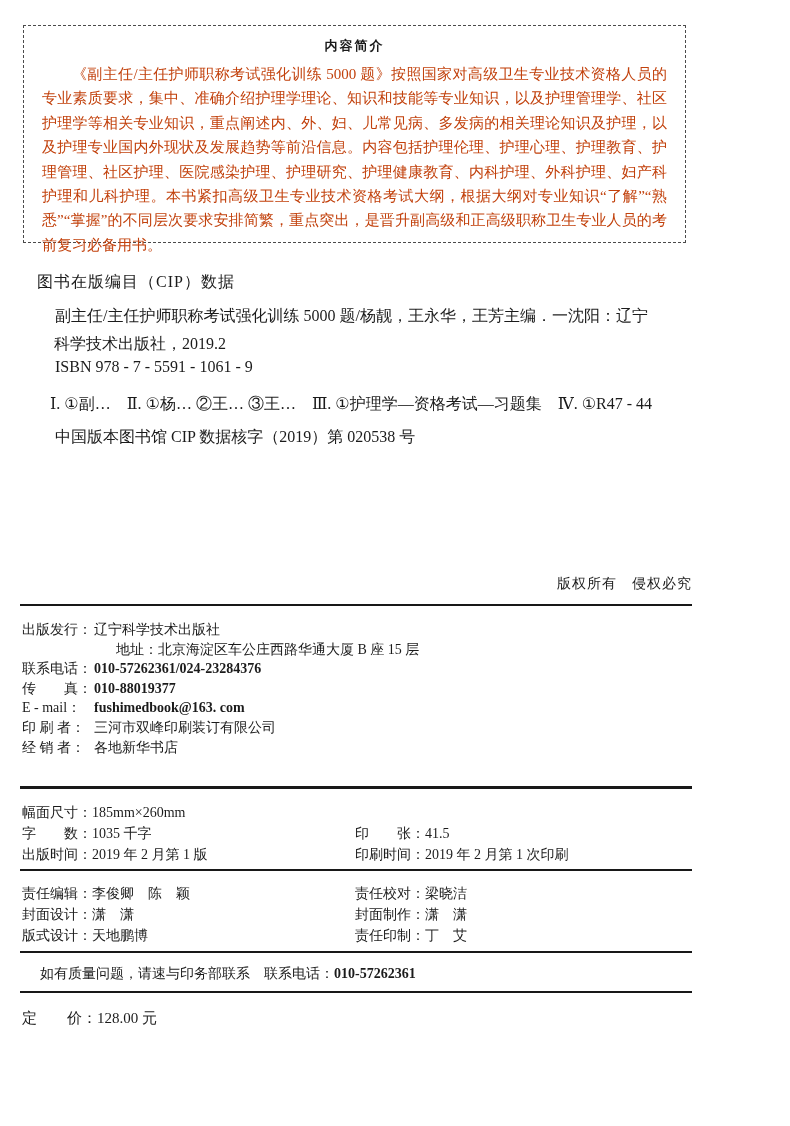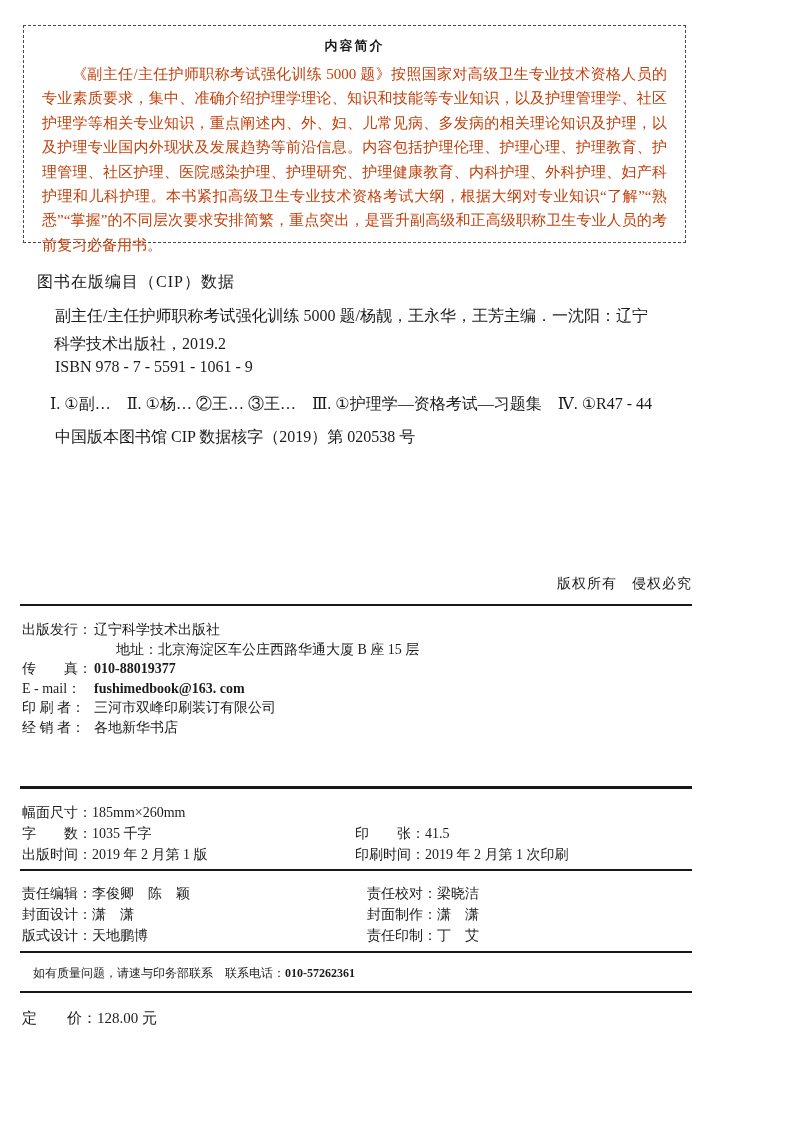--- a/index.html
+++ b/index.html
@@ -35,22 +35,22 @@
   .pub .lbl{display:inline-block;width:72px;white-space:pre;}
   .pub .val{white-space:pre;}
   .indent{padding-left:22px;}
   .num{font-weight:bold;}
   
   .col{position:absolute;font-size:14px;line-height:21px;}
   .col div{white-space:pre;}
   .spec-left{left:22px;top:802px;}
   .spec-right{left:355px;top:823px;}
   .staff-left{left:22px;top:883px;}
-  .staff-right{left:355px;top:883px;margin-left:12px;}
-  .quality{left:33px;top:967px;font-size:12px;}
+  .staff-right{left:355px;top:883px;}
+  .quality{left:40px;top:967px;font-size:14px;}
   .price{left:22px;top:1011px;font-size:15px;}
 </style>
 </head>
 <body>
 
 <div class="page">
 
   <div class="intro-box">
     <div class="intro-title">内容简介</div>
     <p class="intro-body">《副主任/主任护师职称考试强化训练 5000 题》按照国家对高级卫生专业技术资格人员的专业素质要求，集中、准确介绍护理学理论、知识和技能等专业知识，以及护理管理学、社区护理学等相关专业知识，重点阐述内、外、妇、儿常见病、多发病的相关理论知识及护理，以及护理专业国内外现状及发展趋势等前沿信息。内容包括护理伦理、护理心理、护理教育、护理管理、社区护理、医院感染护理、护理研究、护理健康教育、内科护理、外科护理、妇产科护理和儿科护理。本书紧扣高级卫生专业技术资格考试大纲，根据大纲对专业知识“了解”“熟悉”“掌握”的不同层次要求安排简繁，重点突出，是晋升副高级和正高级职称卫生专业人员的考前复习必备用书。</p>
@@ -68,20 +68,24 @@
   <div class="hr hr1"></div>
 
   <div class="pub">
     <div class="row">
       <span class="lbl">出版发行：</span>
       <span class="val">辽宁科学技术出版社</span>
     </div>
     <div class="row">
       <span class="lbl"></span>
       <span class="val indent">地址：北京海淀区车公庄西路华通大厦 B 座 15 层</span>
+    </div>
+    <div class="row">
+      <span class="lbl">联系电话：</span>
+      <span class="val num">010-57262361/024-23284376</span>
     </div>
     <div class="row">
       <span class="lbl">传　　真：</span>
       <span class="val num">010-88019377</span>
     </div>
     <div class="row">
       <span class="lbl">E - mail：</span>
       <span class="val num">fushimedbook@163. com</span>
     </div>
     <div class="row">

